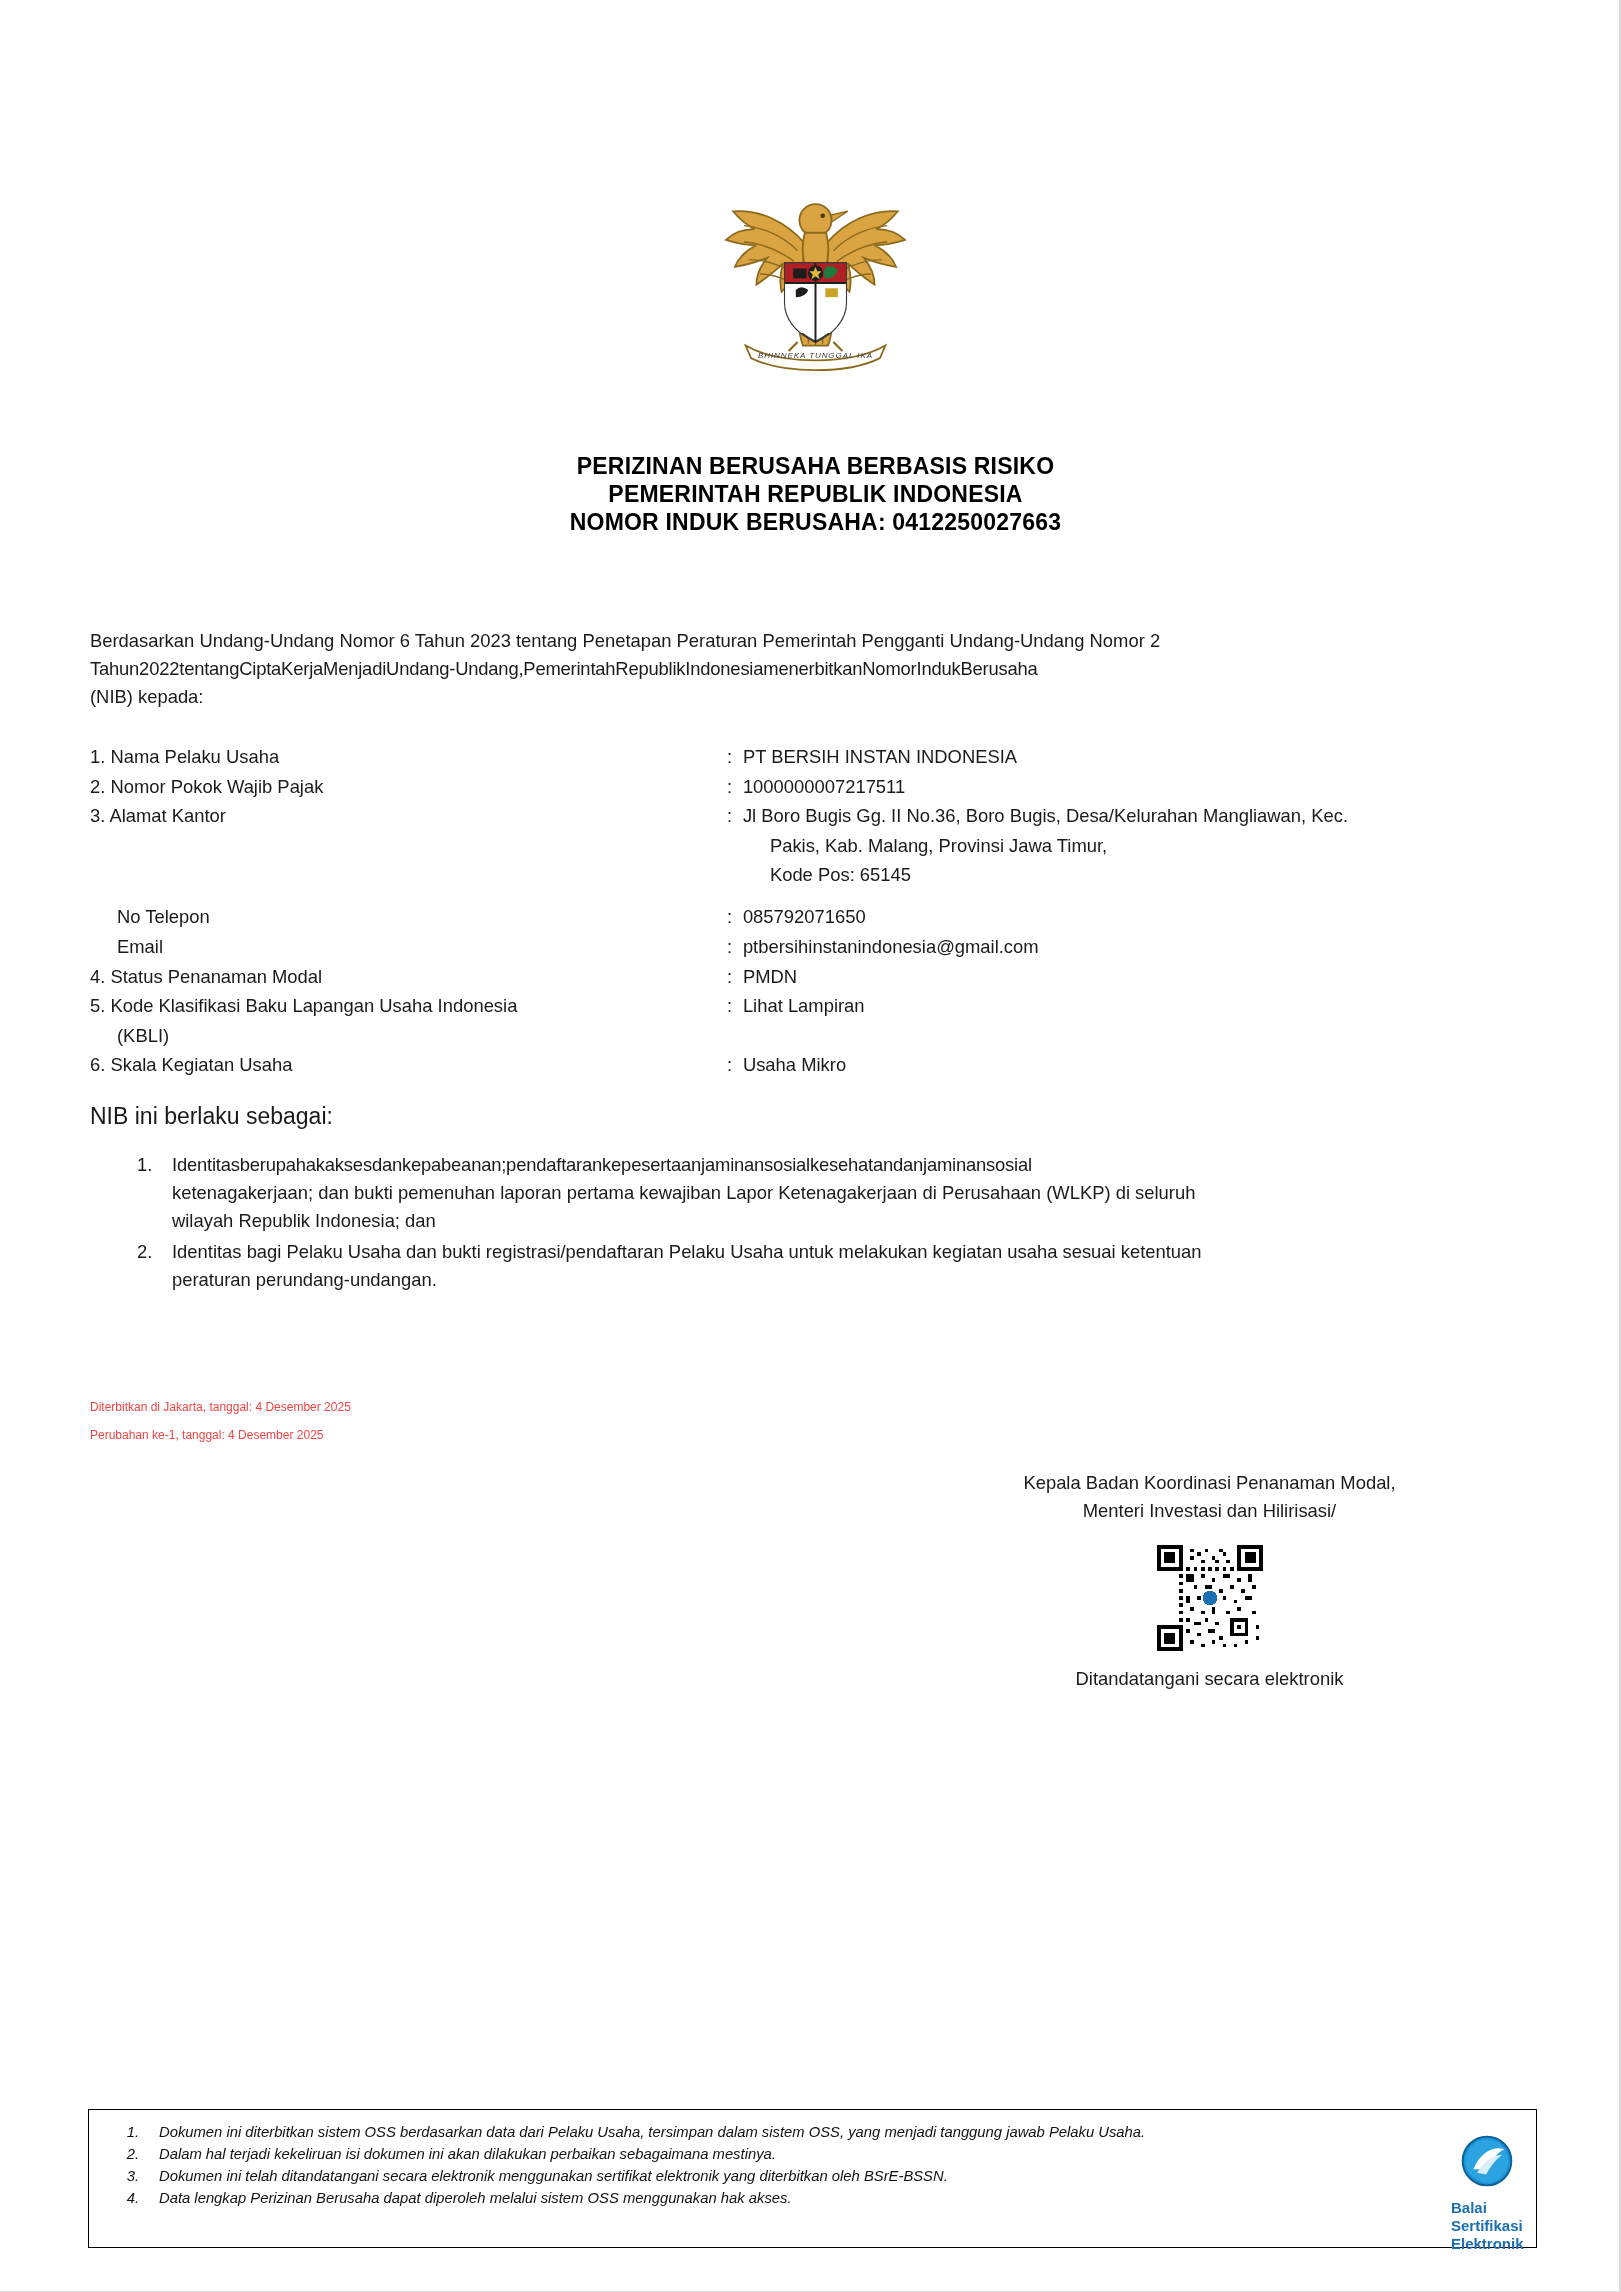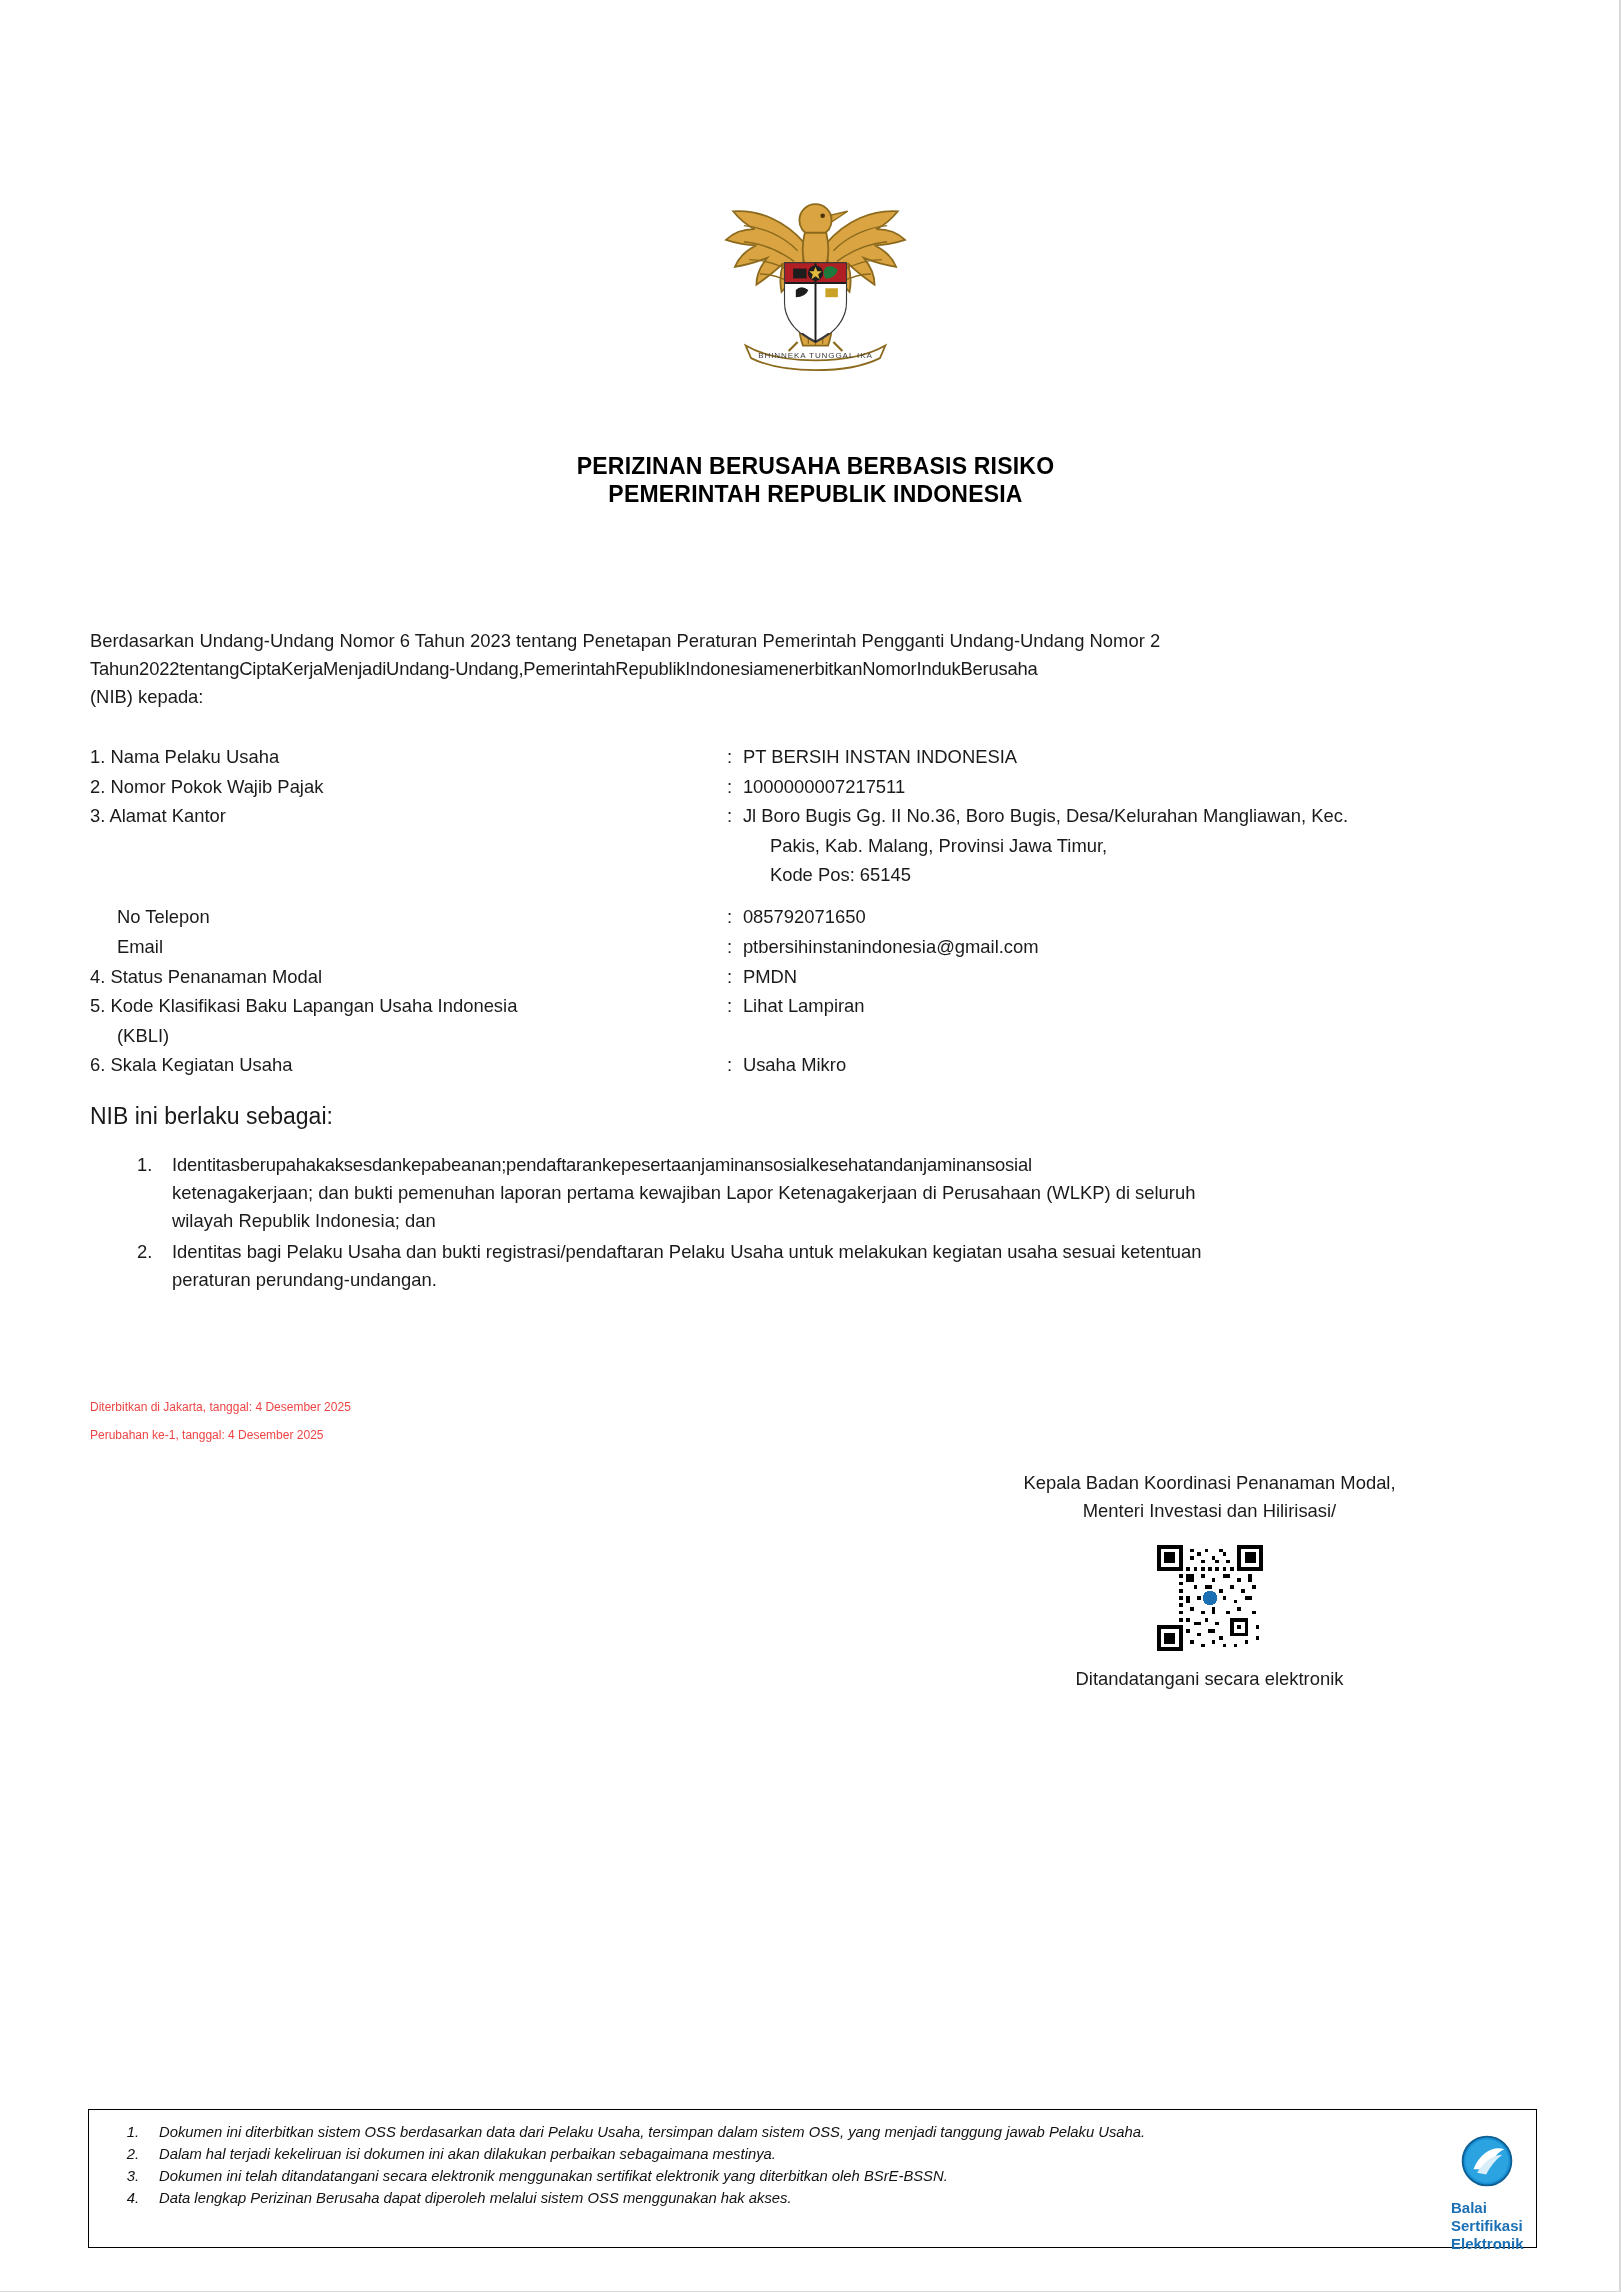--- a/index.html
+++ b/index.html
@@ -34,20 +34,21 @@
     width: 1451px;
   }
 
   
   .emblem-wrap {
     position: absolute;
     left: 0;
     top: 188px;
     width: 1451px;
     text-align: center;
+    font-style: italic;
   }
   .emblem {
     display: inline-block;
   }
 
   
   .heading {
     position: absolute;
     left: 0;
     top: 452px;
@@ -258,20 +259,21 @@
 
             <path d="M100 172 l-10 10 M140 172 l10 10" stroke="#8c6a1d" stroke-width="2.5"></path>
           </g>
         </svg>
       </span>
     </div>
 
     <div class="heading">
       <div>PERIZINAN BERUSAHA BERBASIS RISIKO</div>
       <div>PEMERINTAH REPUBLIK INDONESIA</div>
+      <div>NOMOR INDUK BERUSAHA: 0412250027663</div>
     </div>
 
     <div class="intro">
       <div>Berdasarkan Undang-Undang Nomor 6 Tahun 2023 tentang Penetapan Peraturan Pemerintah Pengganti Undang-Undang Nomor 2</div>
       <div class="tight">Tahun2022tentangCiptaKerjaMenjadiUndang-Undang,PemerintahRepublikIndonesiamenerbitkanNomorIndukBerusaha</div>
       <div>(NIB) kepada:</div>
     </div>
 
     <table class="idtable">
       <tbody>

